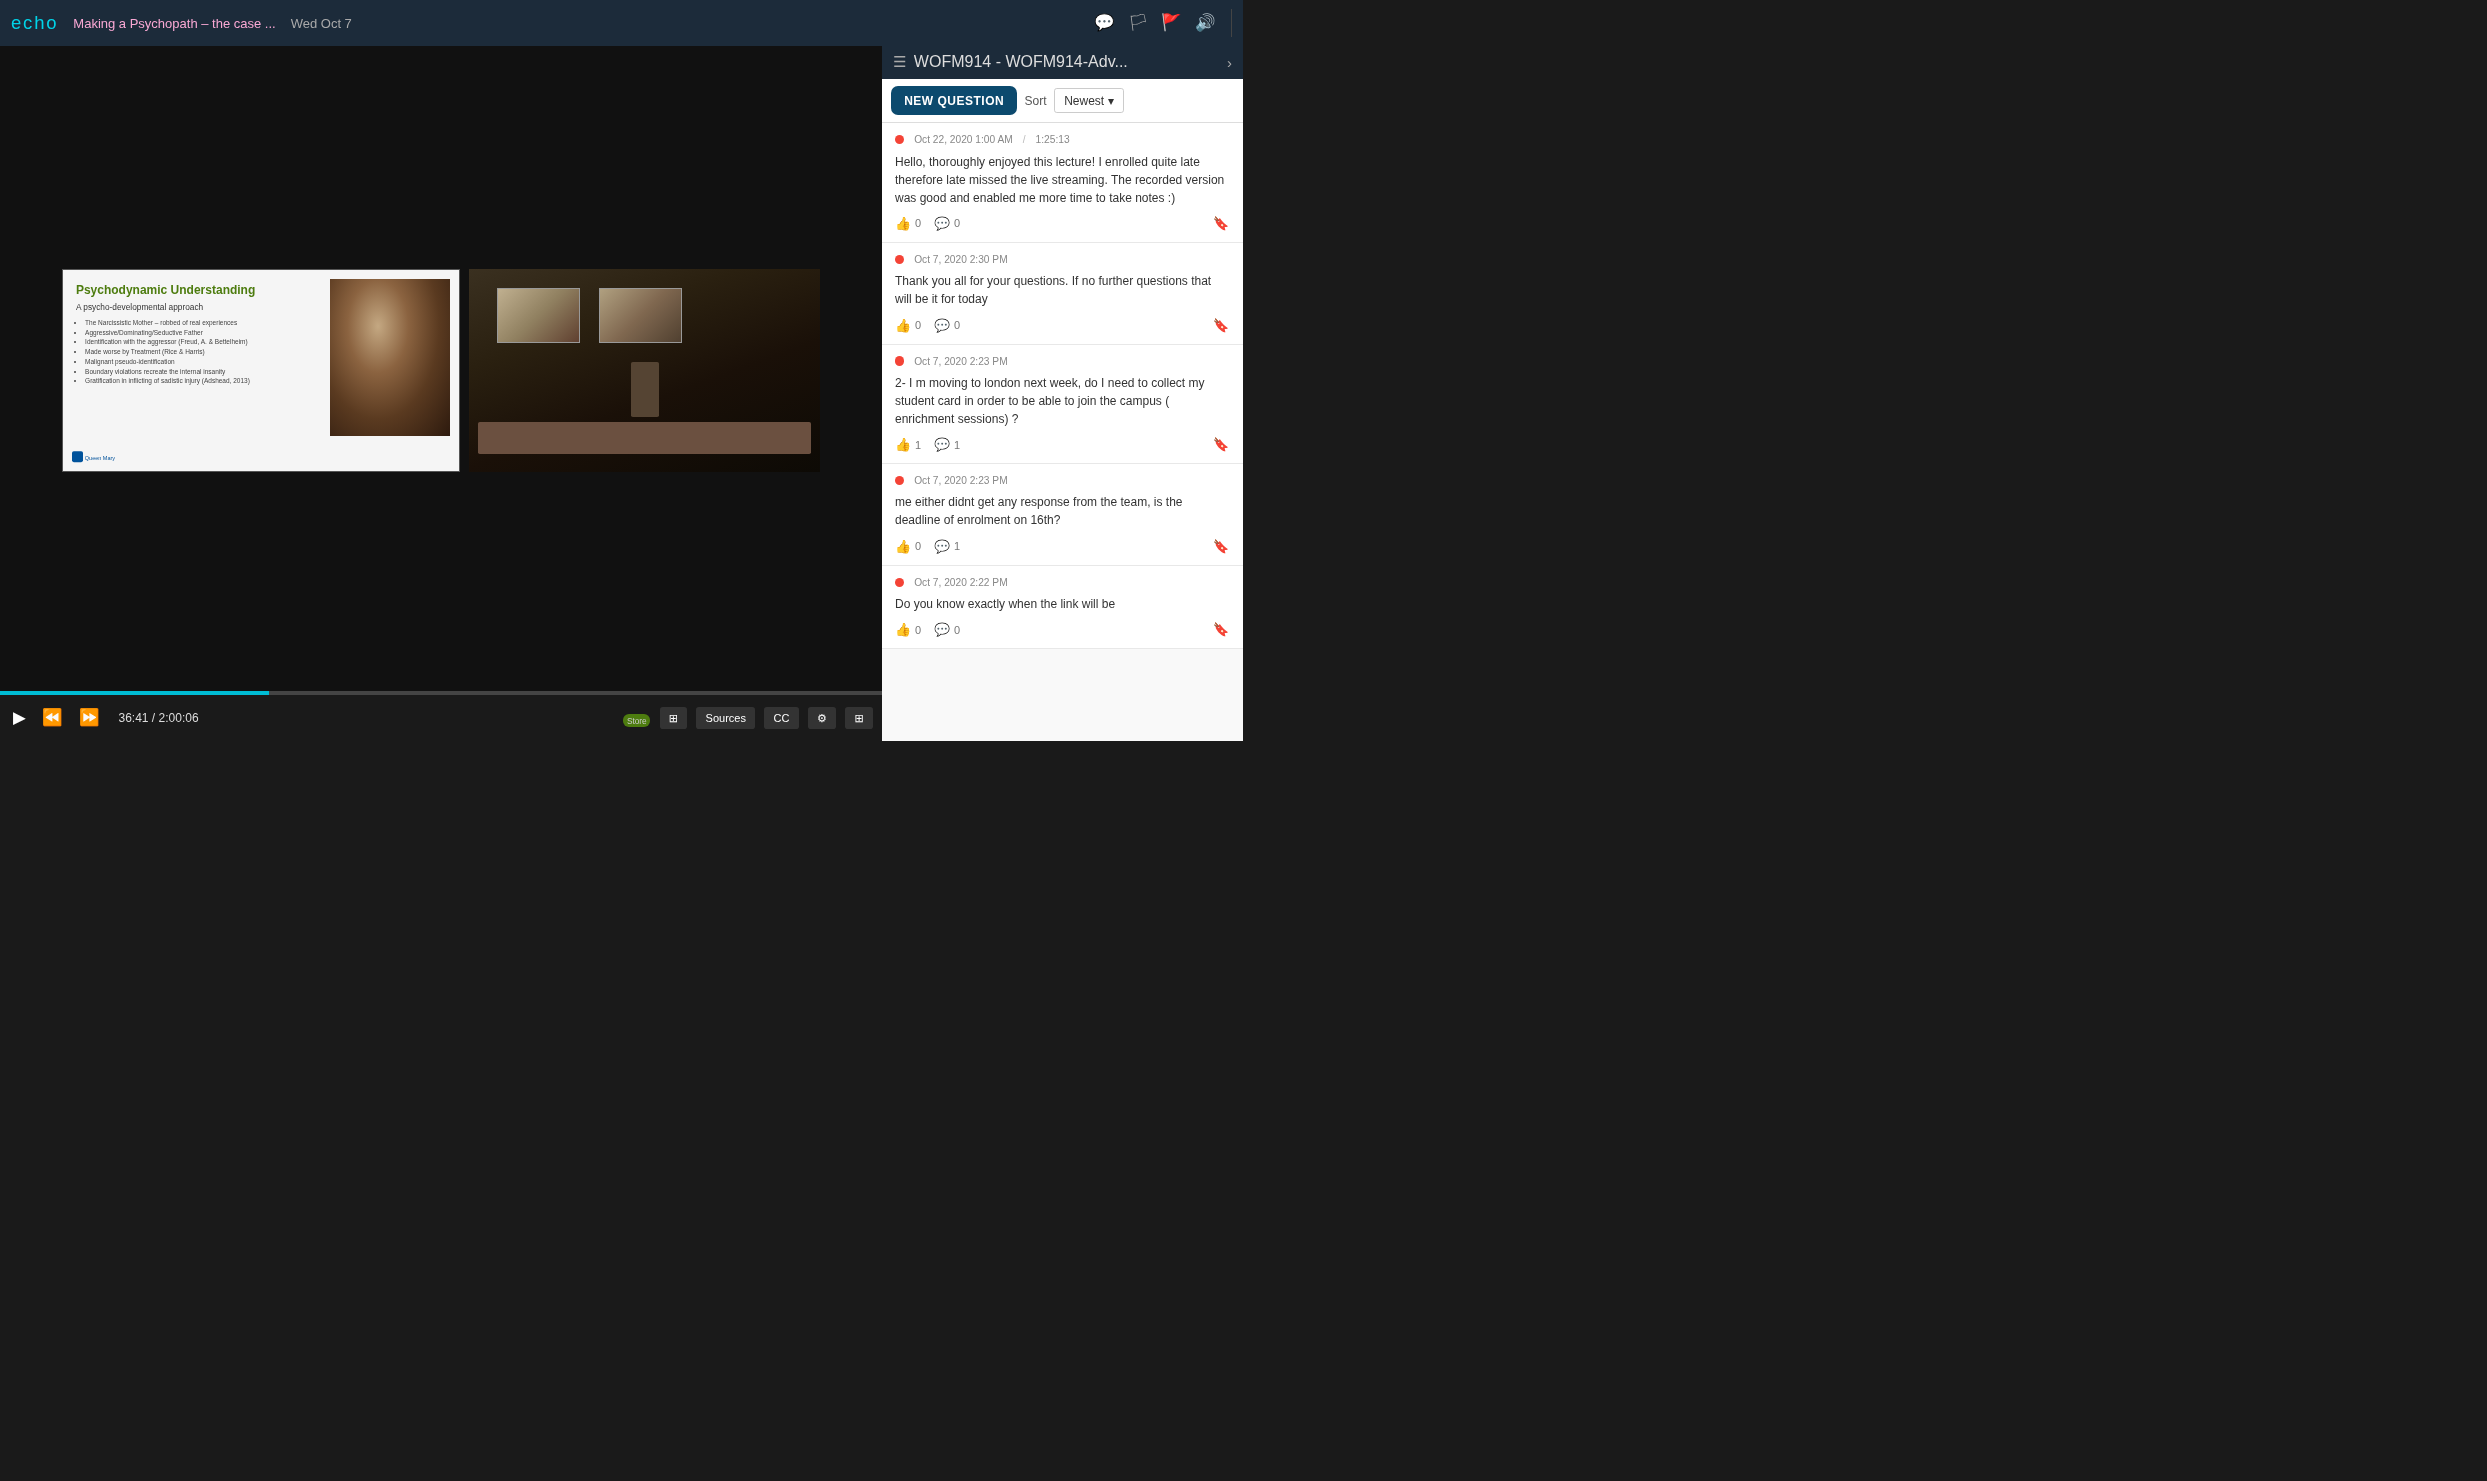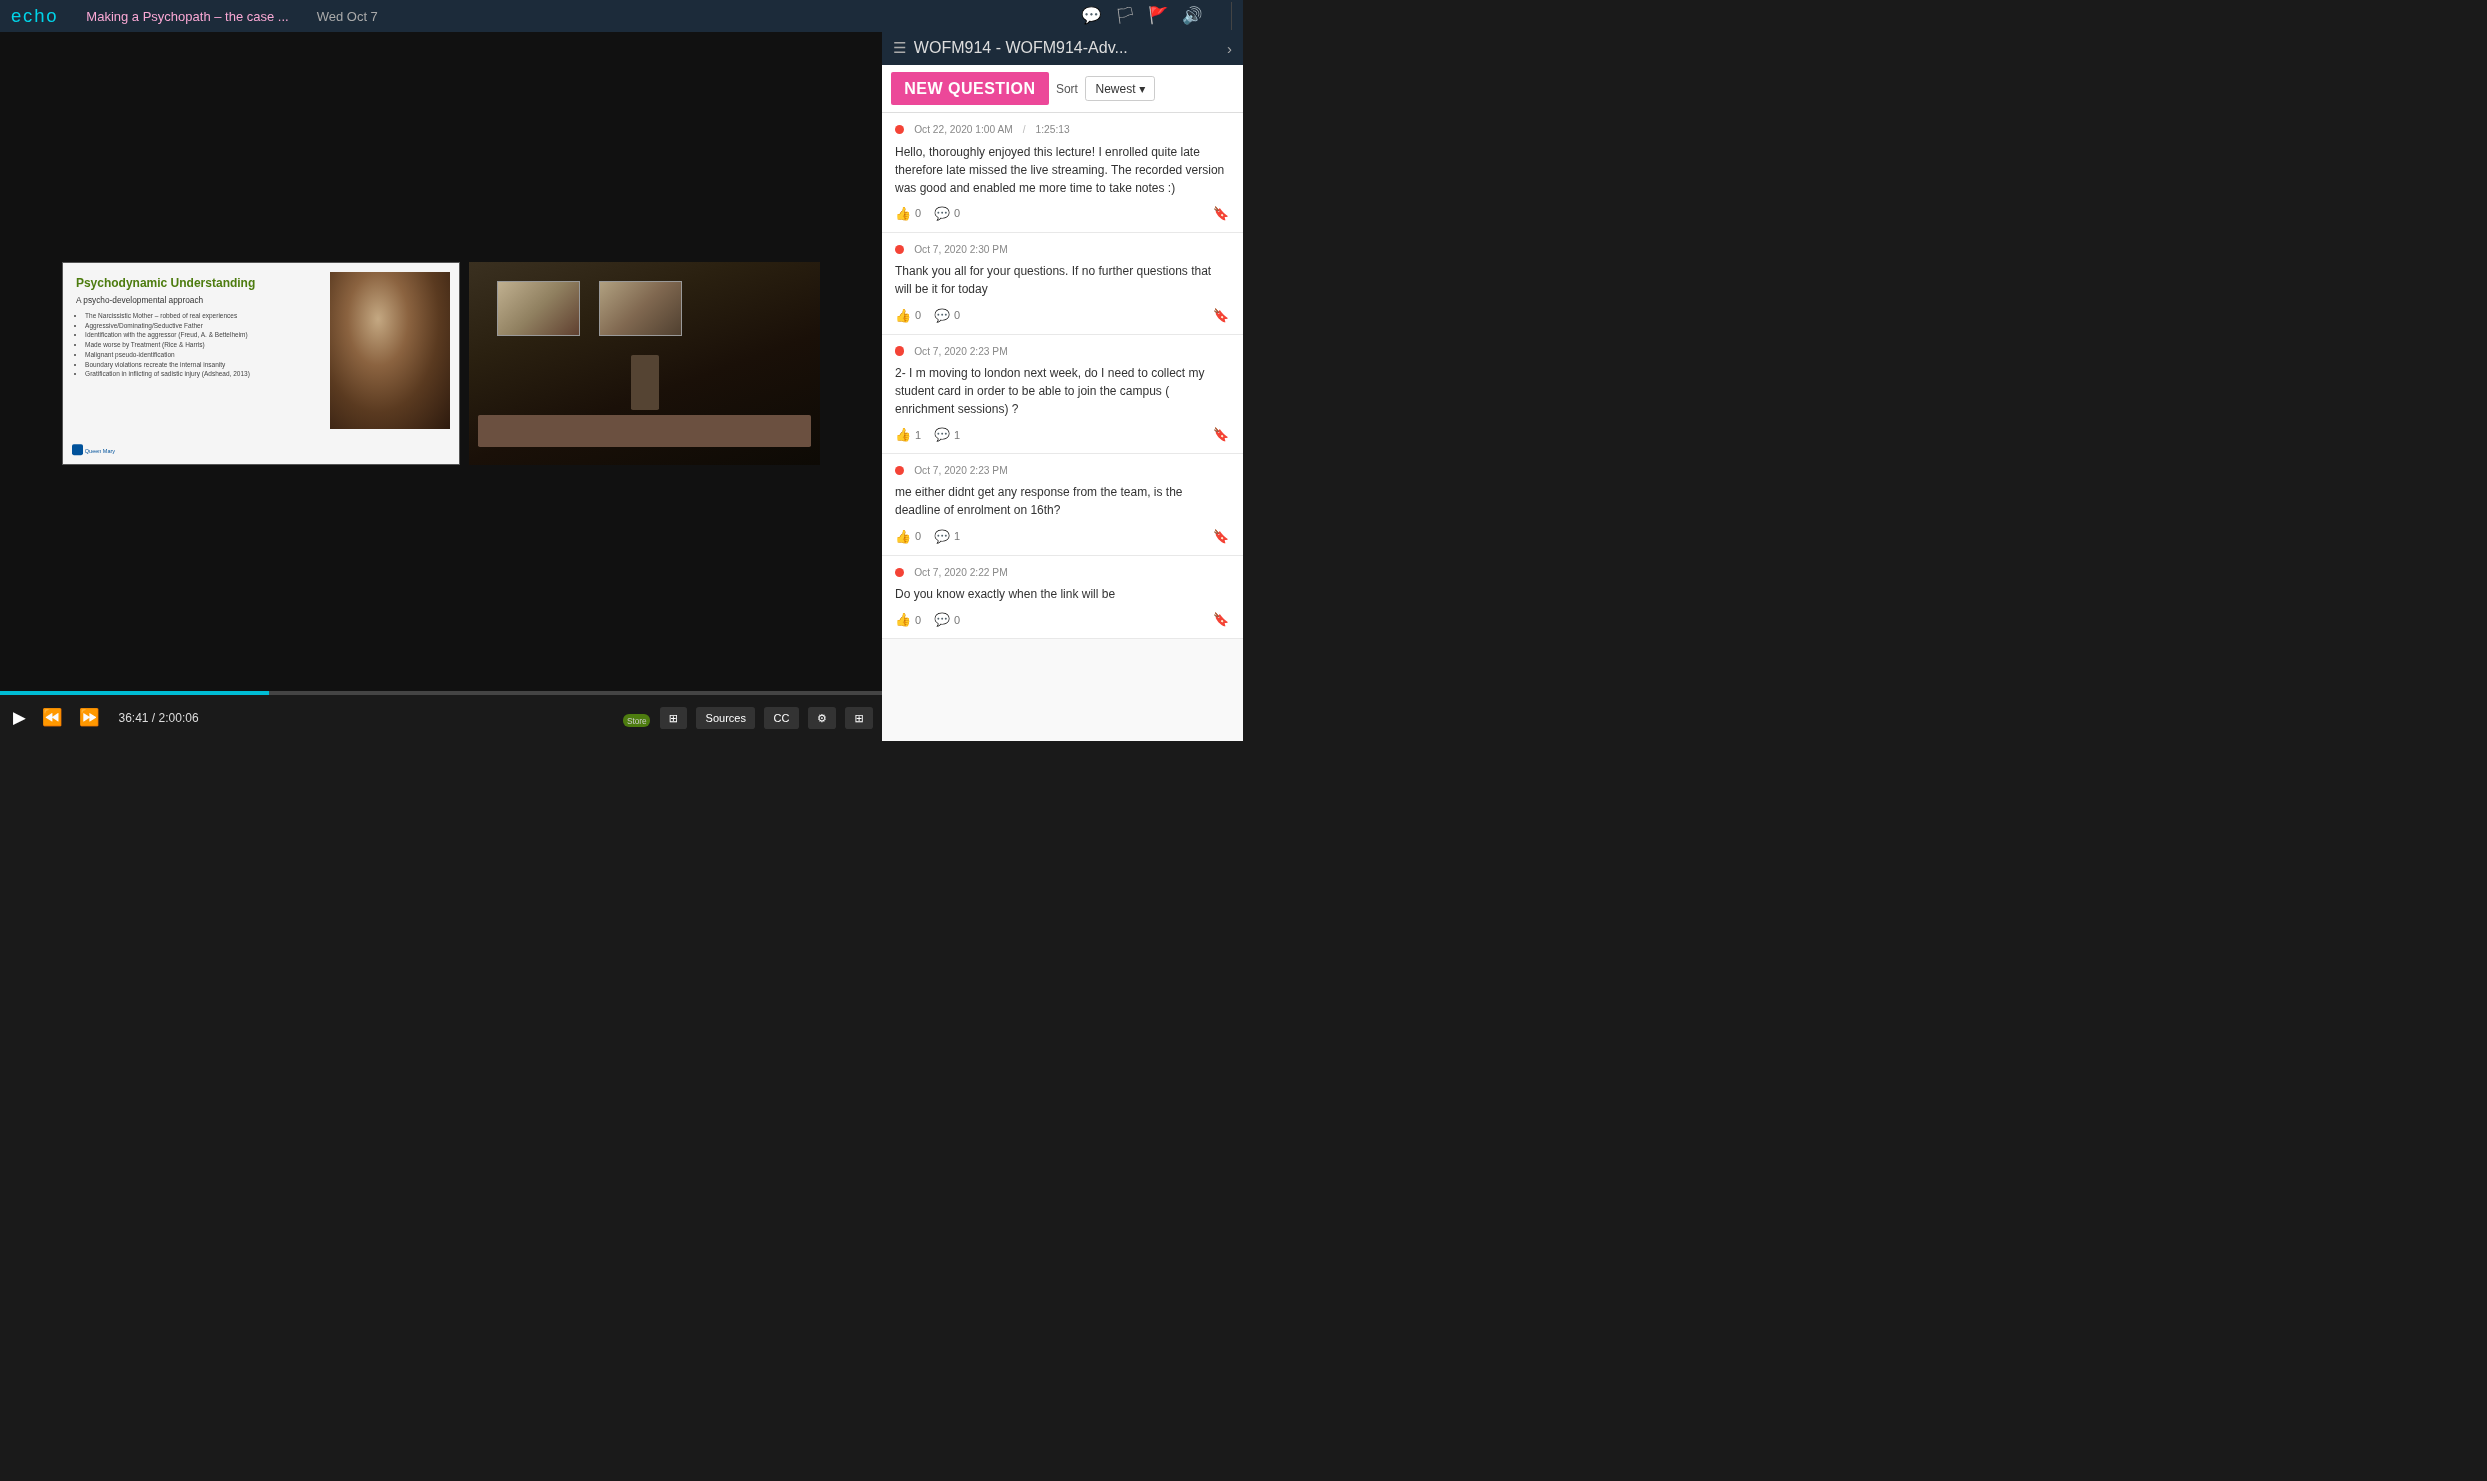--- a/index.html
+++ b/index.html
@@ -1,25 +1,25 @@
 <!DOCTYPE html>
 <html style="font-size:15px"><head>
   <meta charset="utf-8">
   <style>
     * { margin: 0; padding: 0; box-sizing: border-box; }
     body { font-family: Arial, sans-serif; background: #1a1a1a; color: #fff; width: 1243px; height: 741px; overflow: hidden; display: flex; flex-direction: column; }
 
     
     .header {
       background: #1c2b3a;
-      height: 32px;
+      height: 46px;
       display: flex;
       align-items: center;
       padding: 0 11px;
-      gap: 28px;
+      gap: 15px;
       flex-shrink: 0;
     }
     .header-title {
       color: #f9a8d4;
       font-size: 13px;
       flex-shrink: 0;
     }
     .header-date {
       color: #aaa;
       font-size: 13px;
@@ -277,27 +277,27 @@
     .qa-toolbar {
       display: flex;
       align-items: center;
       padding: 7.4px 9.2px;
       gap: 7.4px;
       background: #fff;
       border-bottom: 0.9px solid #ddd;
       flex-shrink: 0;
     }
     .new-question-btn {
-      background: #ec4899;
+      background: #0c4a6e;
       color: #fff;
       border: none;
       padding: 7.4px 13px;
-      font-size: 16px;
+      font-size: 12px;
       font-weight: bold;
-      border-radius: 2px;
+      border-radius: 7px;
       cursor: pointer;
       letter-spacing: 0.5px;
     }
     .sort-label {
       color: #555;
       font-size: 12px;
     }
     .sort-dropdown {
       display: flex;
       align-items: center;

